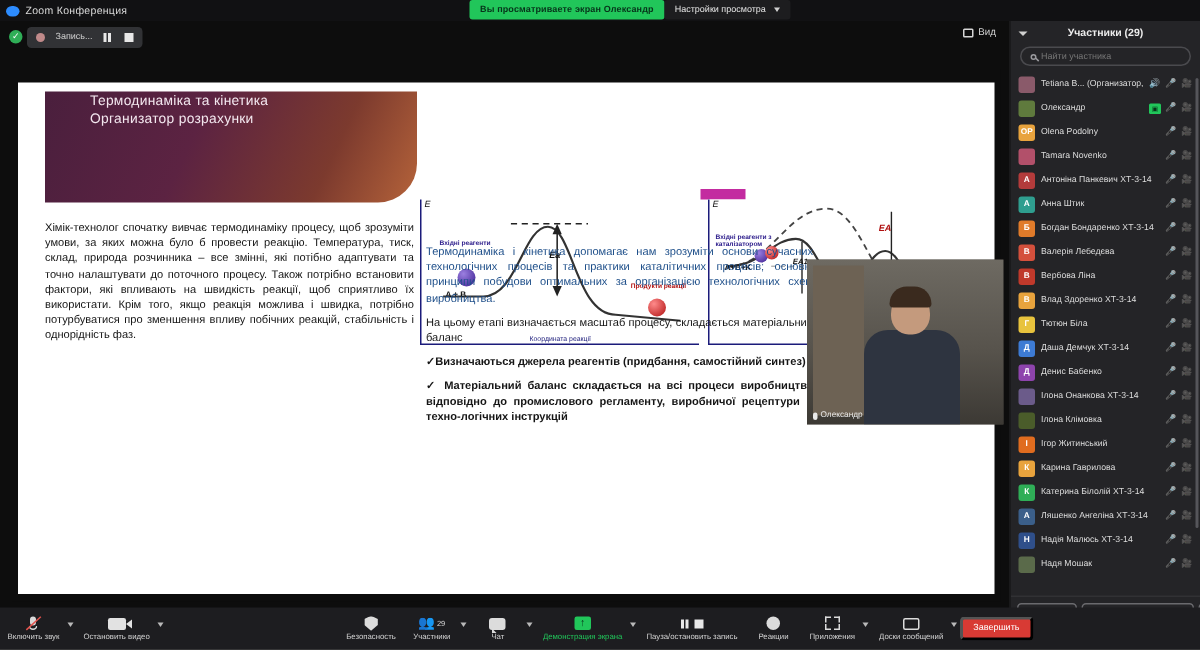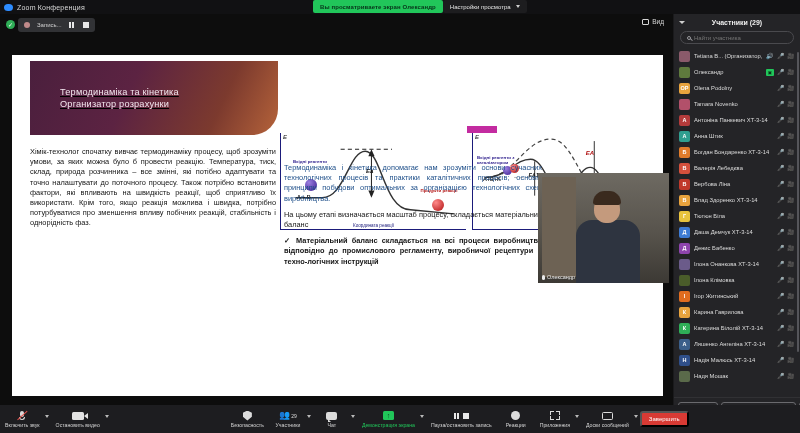--- a/index.html
+++ b/index.html
@@ -74,21 +74,21 @@
   .slide {
     position: absolute; left: 4px; top: 9px; width: 651px; height: 341px;
     background: #ffffff;
   }
 
   
   .slide-head {
     position: absolute; left: 18px; top: 6px; width: 248px; height: 74px;
     background: linear-gradient(115deg,#4a1f3d 0%,#5c2342 40%,#7c3a2e 75%,#b5633a 100%);
     border-radius: 0 0 26px 0;
-    display: flex; flex-direction: column; justify-content: center; padding-left: 30px; text-decoration: underline;
+    display: flex; flex-direction: column; justify-content: flex-start; padding-left: 30px;
   }
   .slide-head .ln { color: #f3e7ef; font-size: 9.2px; line-height: 12px; letter-spacing: .2px; }
 
   
   .diagrams {
     position: absolute; left: 268px; top: 78px; width: 378px; height: 97px;
     display: flex; gap: 6px;
   }
   .diagram {
     flex: 1; position: relative; background: #fff;
@@ -349,20 +349,21 @@
           <span class="dlabel" style="right:6px;top:76px;color:#b01010;font-size:3.6px;width:42px;line-height:4px;">Продукти реакції з каталізатором</span>
           <span class="xlab">Координата реакції</span>
         </div>
       </div>
 
       <div class="p-left">Хімік-технолог спочатку вивчає термодинаміку процесу, щоб зрозуміти умови, за яких можна було б провести реакцію. Температура, тиск, склад, природа розчинника – все змінні, які потібно адаптувати та точно налаштувати до поточного процесу. Також потрібно встановити фактори, які впливають на швидкість реакції, щоб сприятливо їх використати. Крім того, якщо реакція можлива і швидка, потрібно потурбуватися про зменшення впливу побічних реакцій, стабільність і однорідність фаз.</div>
 
       <div class="p-right">
         <p>Термодинаміка і кінетика допомагає нам зрозуміти основи сучасних технологічних процесів та практики каталітичних процесів; основні принципи побудови оптимальних за організацією технологічних схем виробництва.</p>
         <p class="dark">На цьому етапі визначається масштаб процесу, складається матеріальний баланс</p>
+        <p class="dark chk">✓Визначаються джерела реагентів (придбання, самостійний синтез)</p>
         <p class="dark chk">✓ Матеріальний баланс складається на всі процеси виробництва відповідно до промислового регламенту, виробничої рецептури й техно-логічних інструкцій</p>
       </div>
     </div>
   </div>
 
   <div class="selfview">
     <div class="sv-wall"></div>
     <div class="sv-door"></div>
     <div class="sv-body"></div>
     <div class="sv-head"></div>

